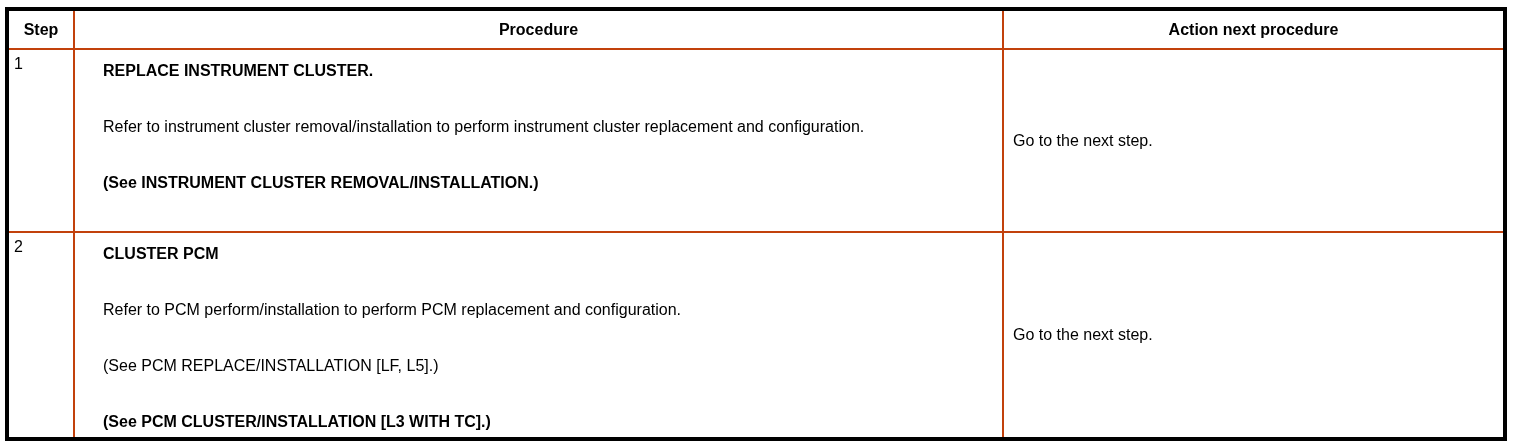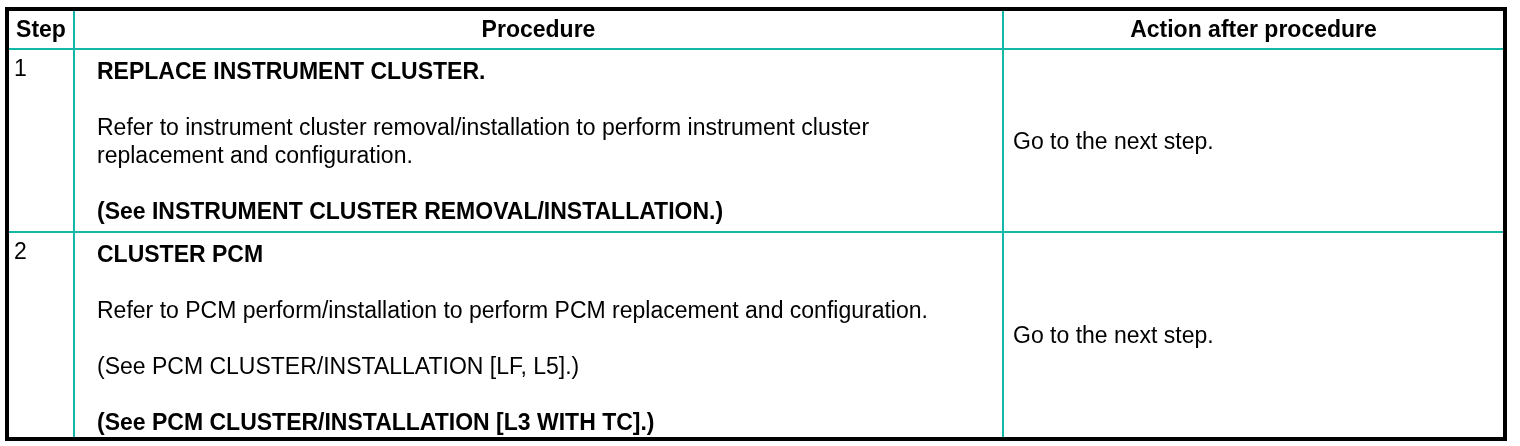--- a/index.html
+++ b/index.html
@@ -16,42 +16,42 @@
   }
   table.proc-table {
     border-collapse: collapse;
     table-layout: fixed;
     margin: 7px 0 0 5px;
     width: 1498px;
     border: 4px solid #000000;
   }
   .proc-table th,
   .proc-table td {
-    border: 2px solid #14b8a6;
-    font-size: 23px;
+    border: 2px solid #c2410c;
+    font-size: 16px;
     overflow: hidden;
   }
   .proc-table thead tr {
     height: 40px;
   }
   .proc-table th {
     font-weight: bold;
     text-align: center;
     vertical-align: middle;
     padding: 0;
   }
   tr.body-row-1 { height: 183px; }
   tr.body-row-2 { height: 207px; }
   td.step-cell {
     vertical-align: top;
     padding: 5px 4px 0 5px;
   }
   td.procedure-cell {
     vertical-align: top;
-    padding: 7px 10px 0 22px;
+    padding: 7px 10px 0 28px;
   }
   td.procedure-cell p {
     margin: 0 0 28px 0;
     line-height: 28px;
     max-width: 880px;
   }
   td.procedure-cell p:last-child {
     margin-bottom: 0;
     font-weight: bold;
   }
@@ -70,37 +70,37 @@
 <table class="proc-table">
   <colgroup>
     <col style="width:67px">
     <col style="width:929px">
     <col style="width:502px">
   </colgroup>
   <thead>
     <tr>
       <th>Step</th>
       <th>Procedure</th>
-      <th>Action after procedure</th>
+      <th>Action next procedure</th>
     </tr>
   </thead>
   <tbody>
     <tr class="body-row-1">
       <td class="step-cell">1</td>
       <td class="procedure-cell">
         <p class="proc-title">REPLACE INSTRUMENT CLUSTER.</p>
         <p>Refer to instrument cluster removal/installation to perform instrument cluster replacement and configuration.</p>
         <p>(See INSTRUMENT CLUSTER REMOVAL/INSTALLATION.)</p>
       </td>
       <td class="action-cell">Go to the next step.</td>
     </tr>
     <tr class="body-row-2">
       <td class="step-cell">2</td>
       <td class="procedure-cell">
         <p class="proc-title">CLUSTER PCM</p>
         <p>Refer to PCM perform/installation to perform PCM replacement and configuration.</p>
-        <p>(See PCM CLUSTER/INSTALLATION [LF, L5].)</p>
+        <p>(See PCM REPLACE/INSTALLATION [LF, L5].)</p>
         <p>(See PCM CLUSTER/INSTALLATION [L3 WITH TC].)</p>
       </td>
       <td class="action-cell">Go to the next step.</td>
     </tr>
   </tbody>
 </table>
 
 </body></html>

